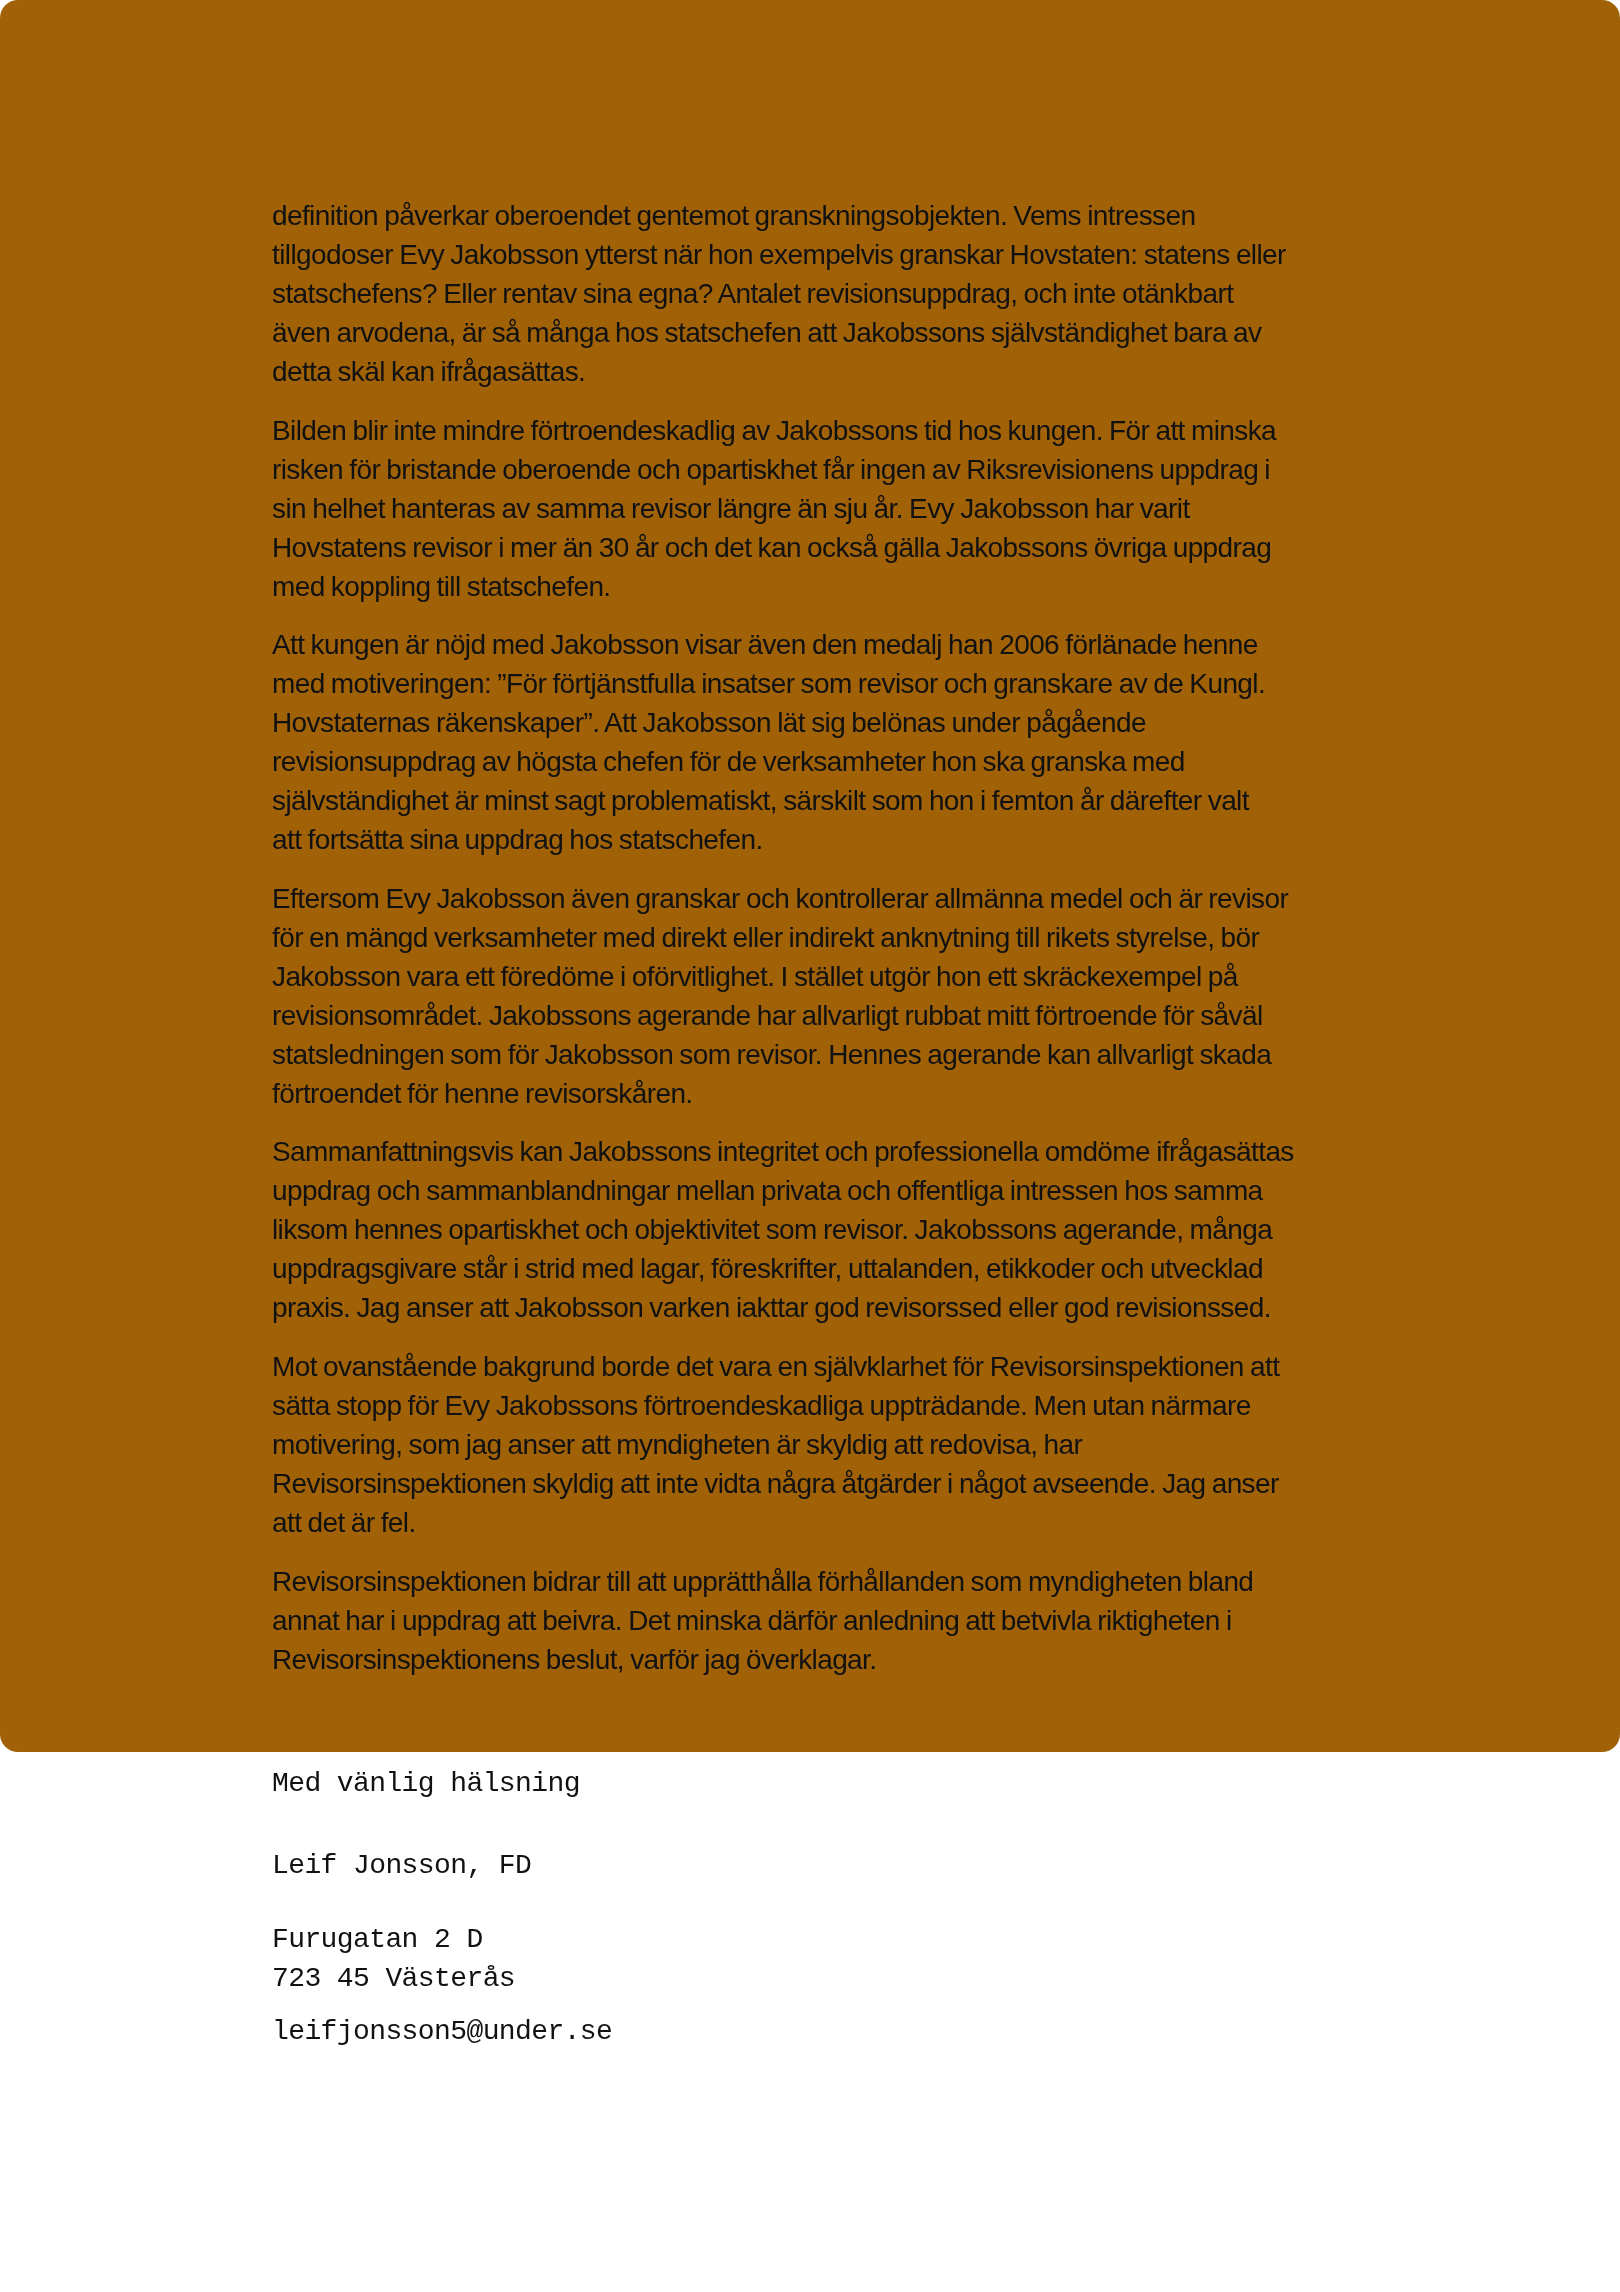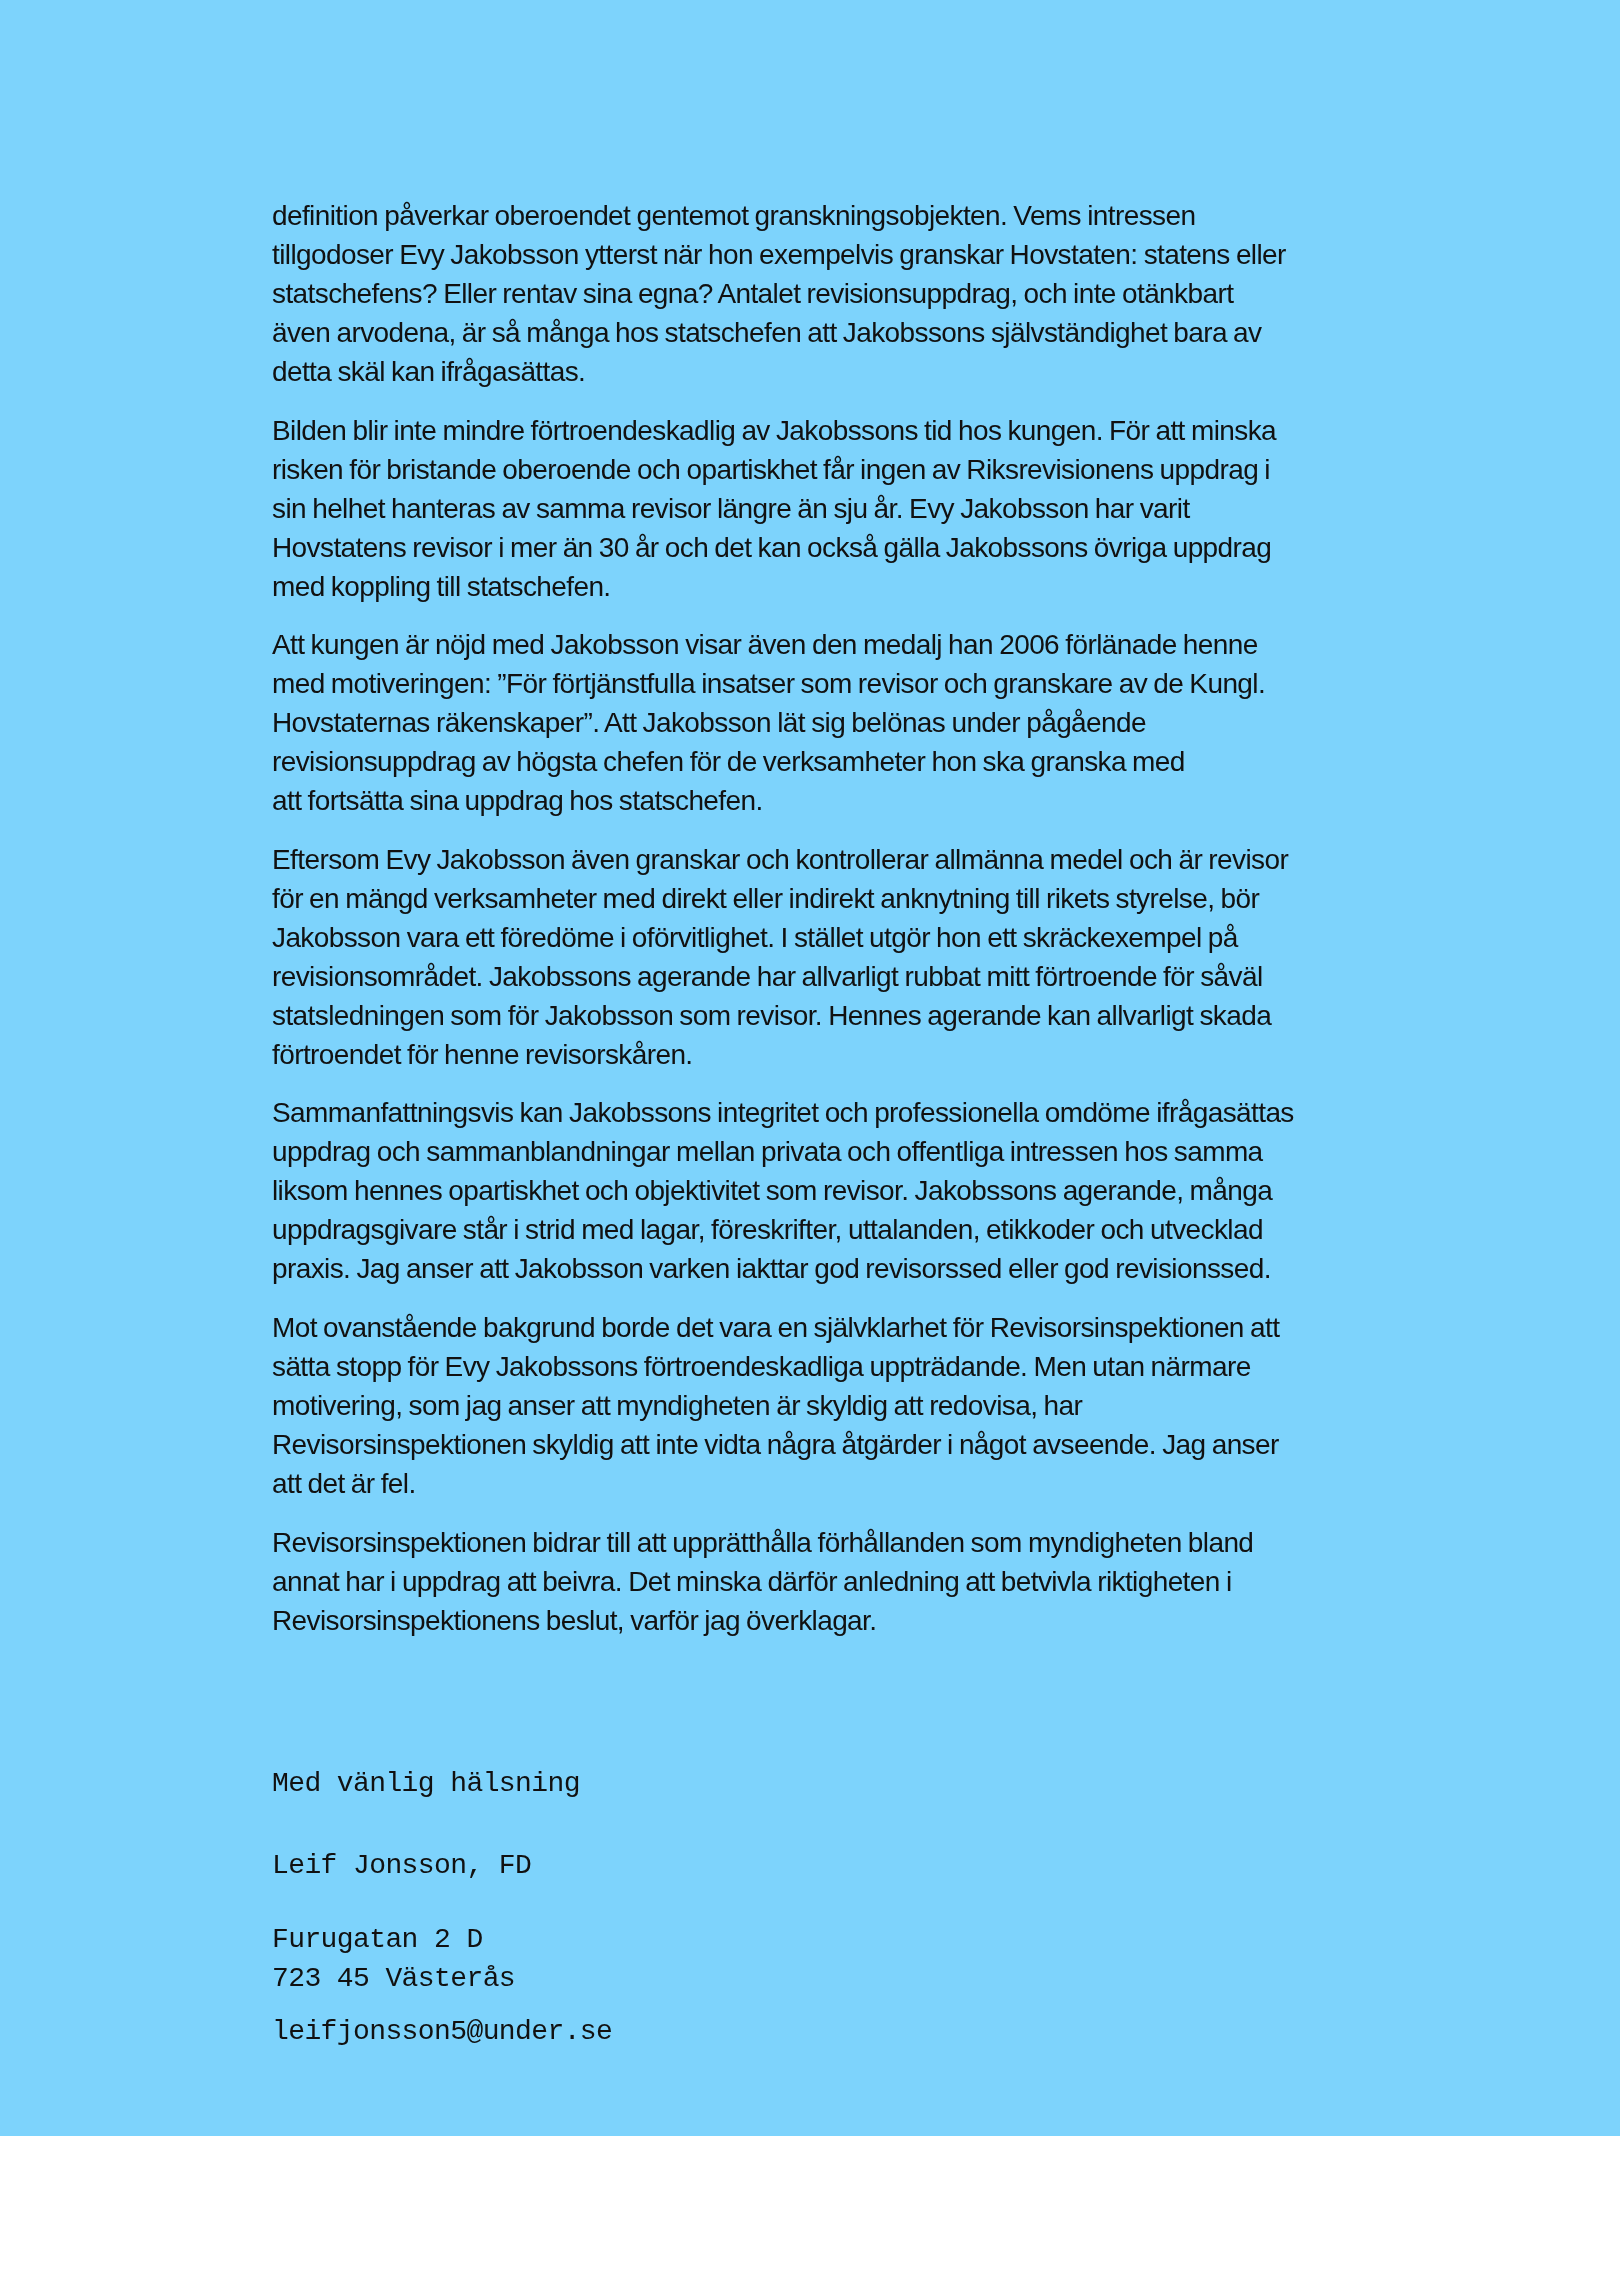--- a/index.html
+++ b/index.html
@@ -1,19 +1,20 @@
 <!DOCTYPE html>
 <html><head>
 <meta charset="utf-8">
 <style>
   html, body { margin: 0; padding: 0; background: #ffffff; }
   body { width: 1620px; height: 2293px; position: relative; overflow: hidden; }
   .page {
-    position: absolute; left: 0; top: 0; width: 1620px; height: 2136px;
-    background: #7dd3fc;
+    position: absolute; left: 0; top: 0; width: 1620px; height: 1752px;
+    background: #a16207;
+    border-radius: 18px;
   }
   .content {
     position: absolute; left: 272px; top: 196px; width: 1176px;
     font-family: "Liberation Sans", sans-serif;
     font-size: 28px;
     color: #111111;
     letter-spacing: -0.6px;
     word-spacing: -1px;
   }
   .para { margin: 0 0 19.6px 0; }
@@ -44,20 +45,21 @@
       <span class="line">sin helhet hanteras av samma revisor längre än sju år. Evy Jakobsson har varit</span>
       <span class="line">Hovstatens revisor i mer än 30 år och det kan också gälla Jakobssons övriga uppdrag</span>
       <span class="line">med koppling till statschefen.</span>
     </div>
 
     <div class="para">
       <span class="line">Att kungen är nöjd med Jakobsson visar även den medalj han 2006 förlänade henne</span>
       <span class="line">med motiveringen: ”För förtjänstfulla insatser som revisor och granskare av de Kungl.</span>
       <span class="line">Hovstaternas räkenskaper”. Att Jakobsson lät sig belönas under pågående</span>
       <span class="line">revisionsuppdrag av högsta chefen för de verksamheter hon ska granska med</span>
+      <span class="line">självständighet är minst sagt problematiskt, särskilt som hon i femton år därefter valt</span>
       <span class="line">att fortsätta sina uppdrag hos statschefen.</span>
     </div>
 
     <div class="para">
       <span class="line">Eftersom Evy Jakobsson även granskar och kontrollerar allmänna medel och är revisor</span>
       <span class="line">för en mängd verksamheter med direkt eller indirekt anknytning till rikets styrelse, bör</span>
       <span class="line">Jakobsson vara ett föredöme i oförvitlighet. I stället utgör hon ett skräckexempel på</span>
       <span class="line">revisionsområdet. Jakobssons agerande har allvarligt rubbat mitt förtroende för såväl</span>
       <span class="line">statsledningen som för Jakobsson som revisor. Hennes agerande kan allvarligt skada</span>
       <span class="line">förtroendet för henne revisorskåren.</span>

